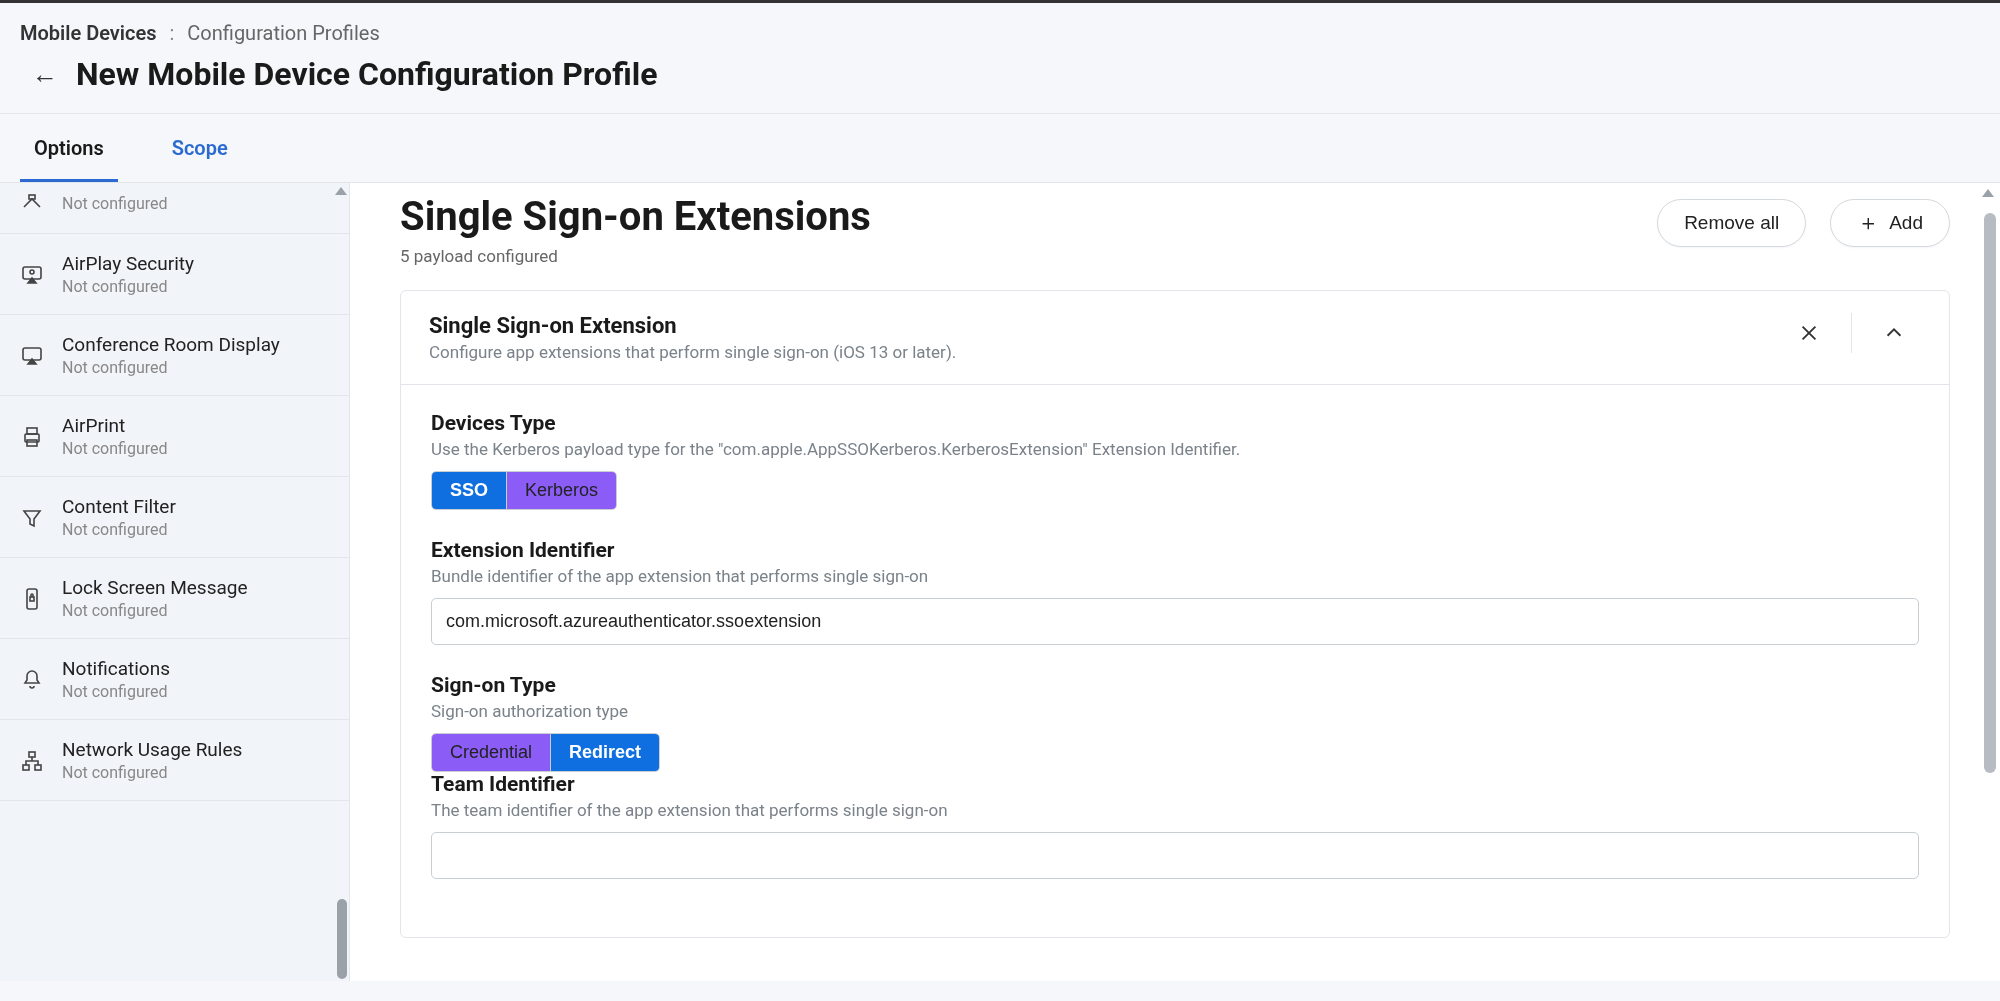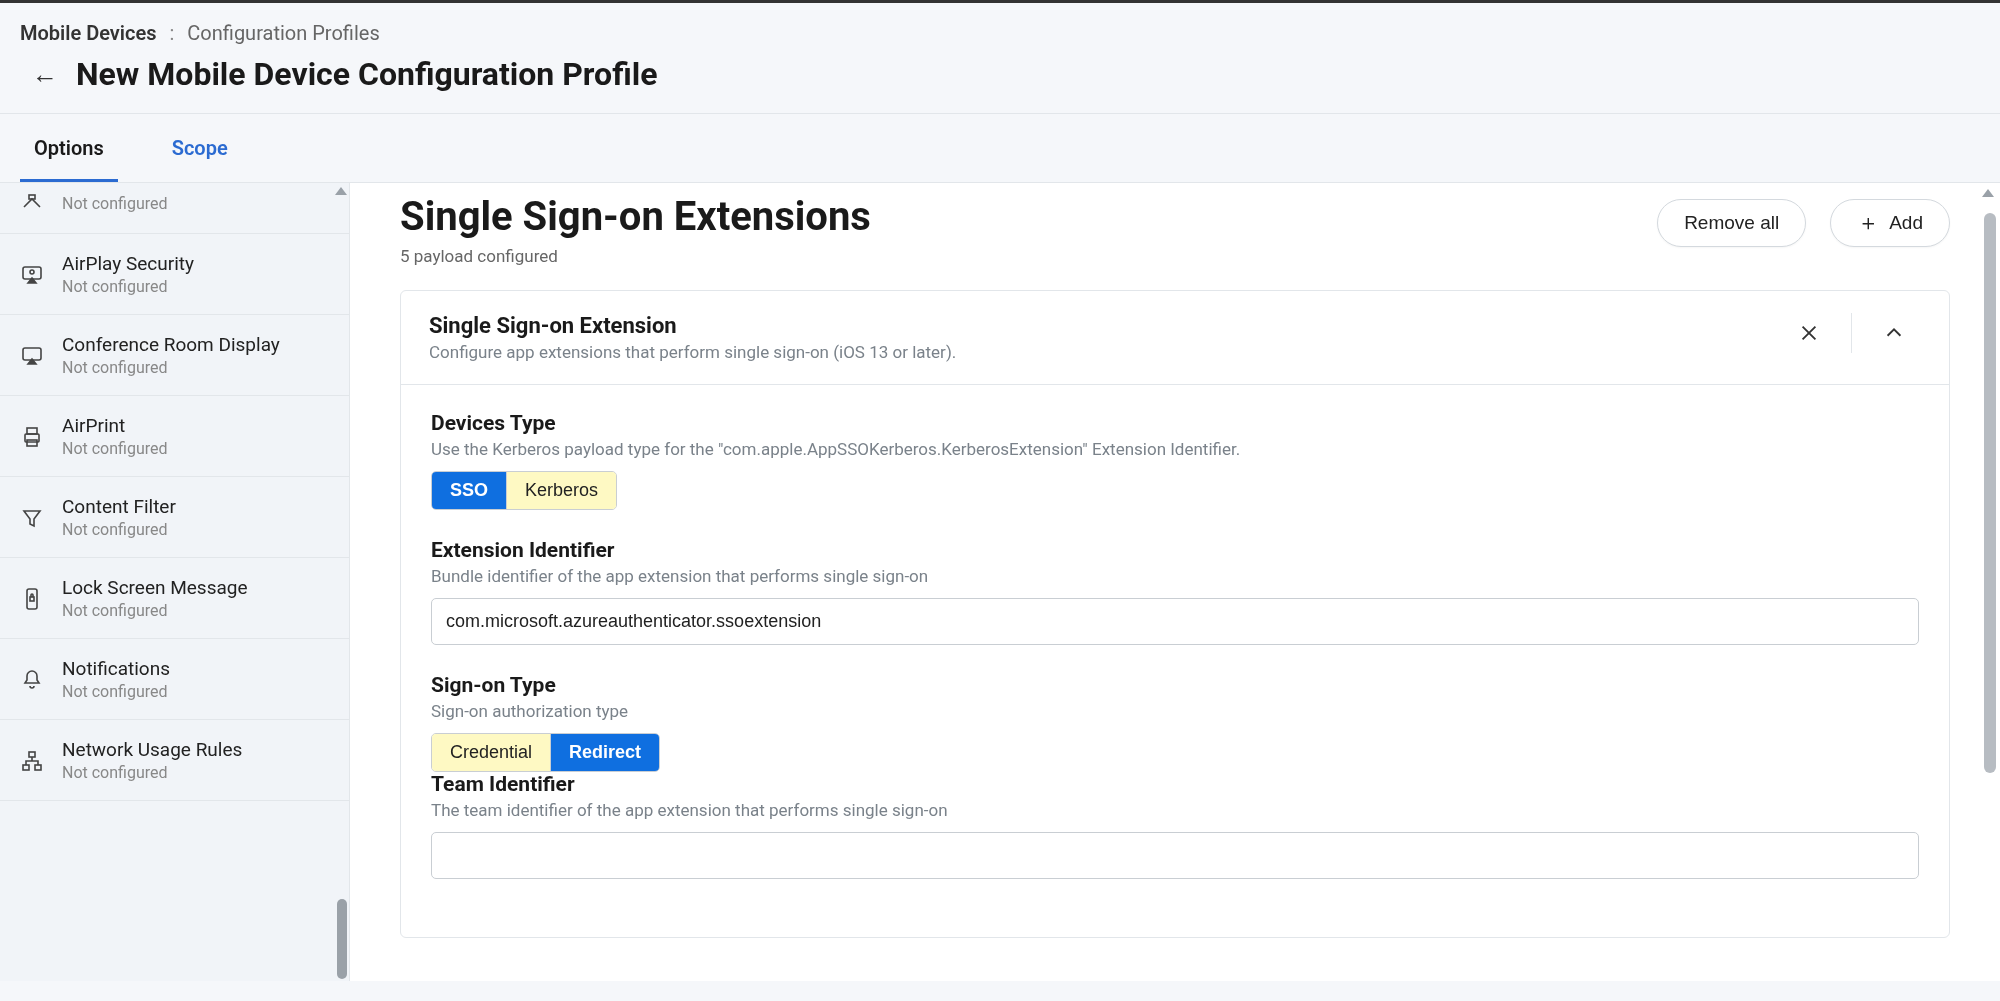--- a/index.html
+++ b/index.html
@@ -264,21 +264,21 @@
   .segmented {
     display: inline-flex;
     border: 1px solid #c9ced3;
     border-radius: 5px;
     overflow: hidden;
     justify-content: space-between;
   }
   .seg-btn {
     padding: 8px 18px;
     font-size: 18px;
-    background: #fef9c3;
+    background: #8b5cf6;
     color: #222;
     cursor: pointer;
     border: none;
     border-right: 1px solid #c9ced3;
   }
   .seg-btn:last-child { border-right: none; }
   .seg-btn.active {
     background: #0f6fe0;
     color: #fff;
     font-weight: 600;

